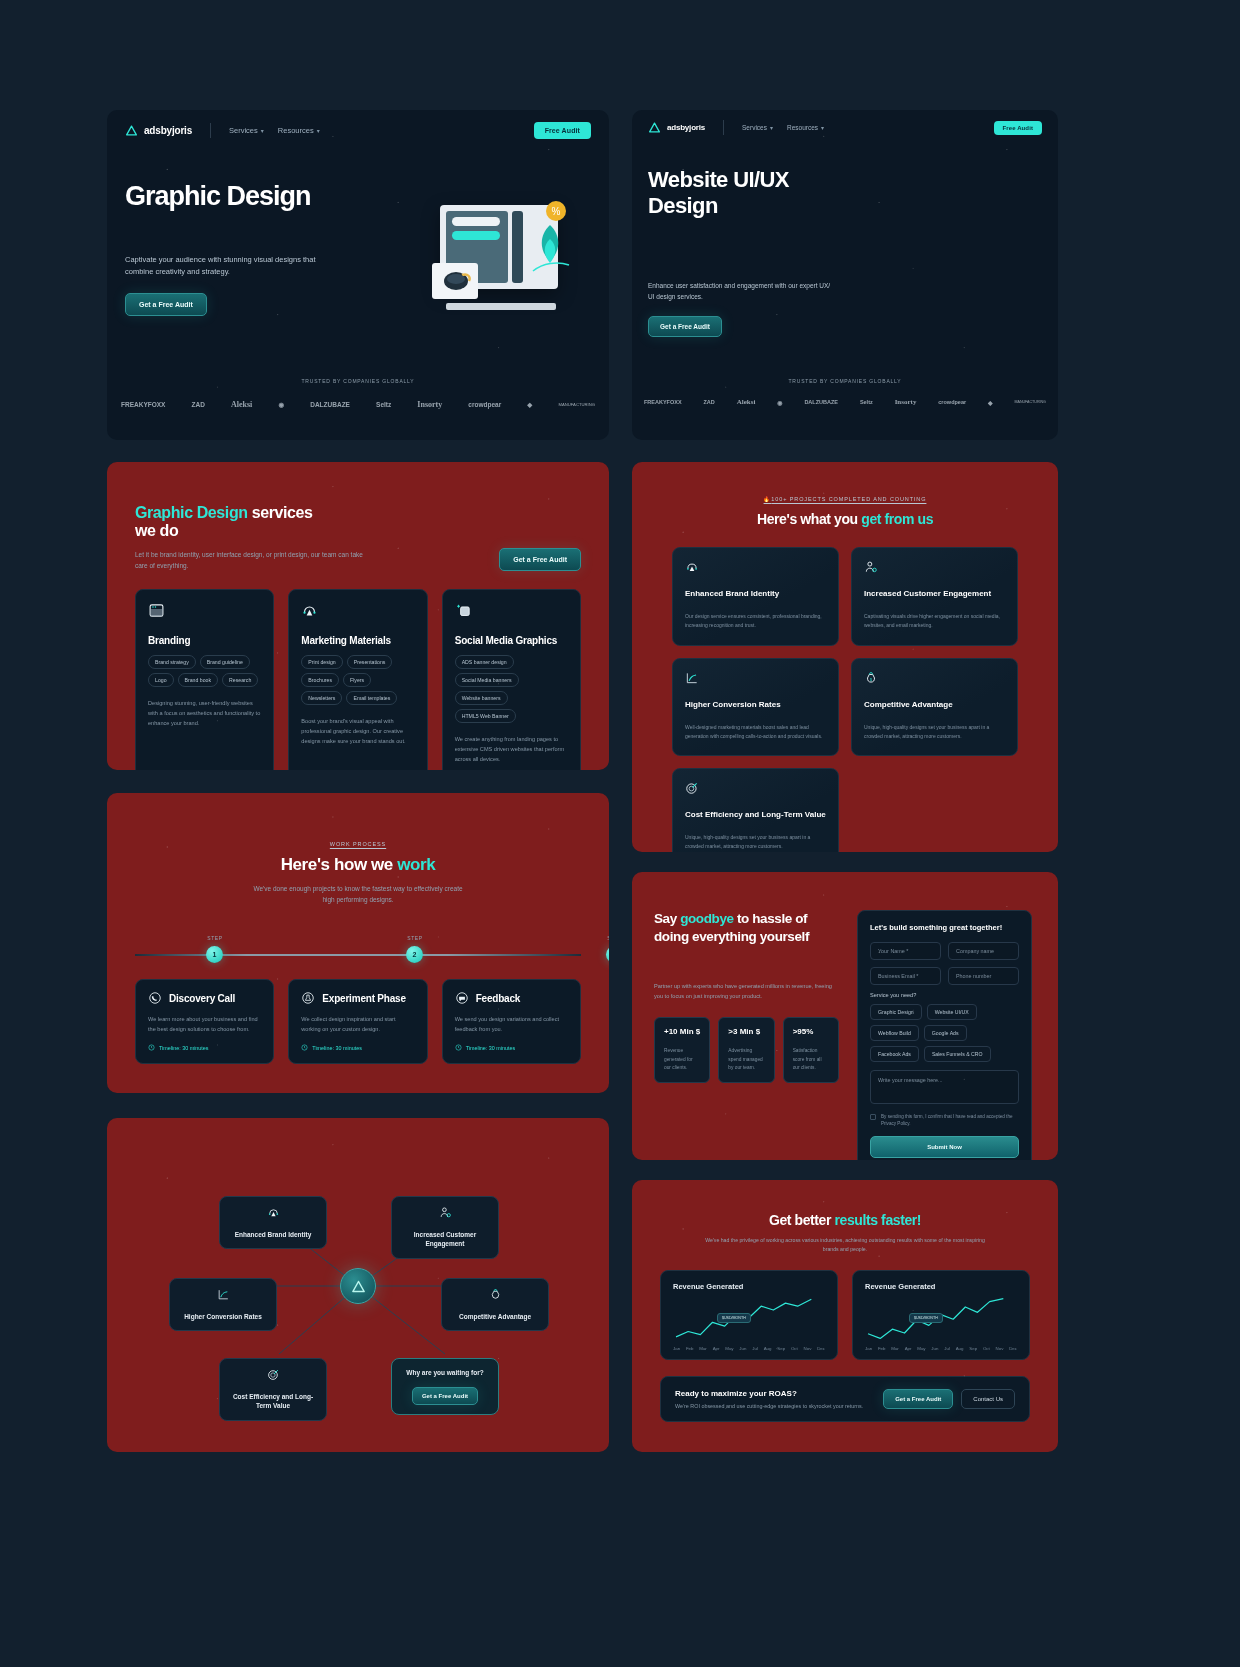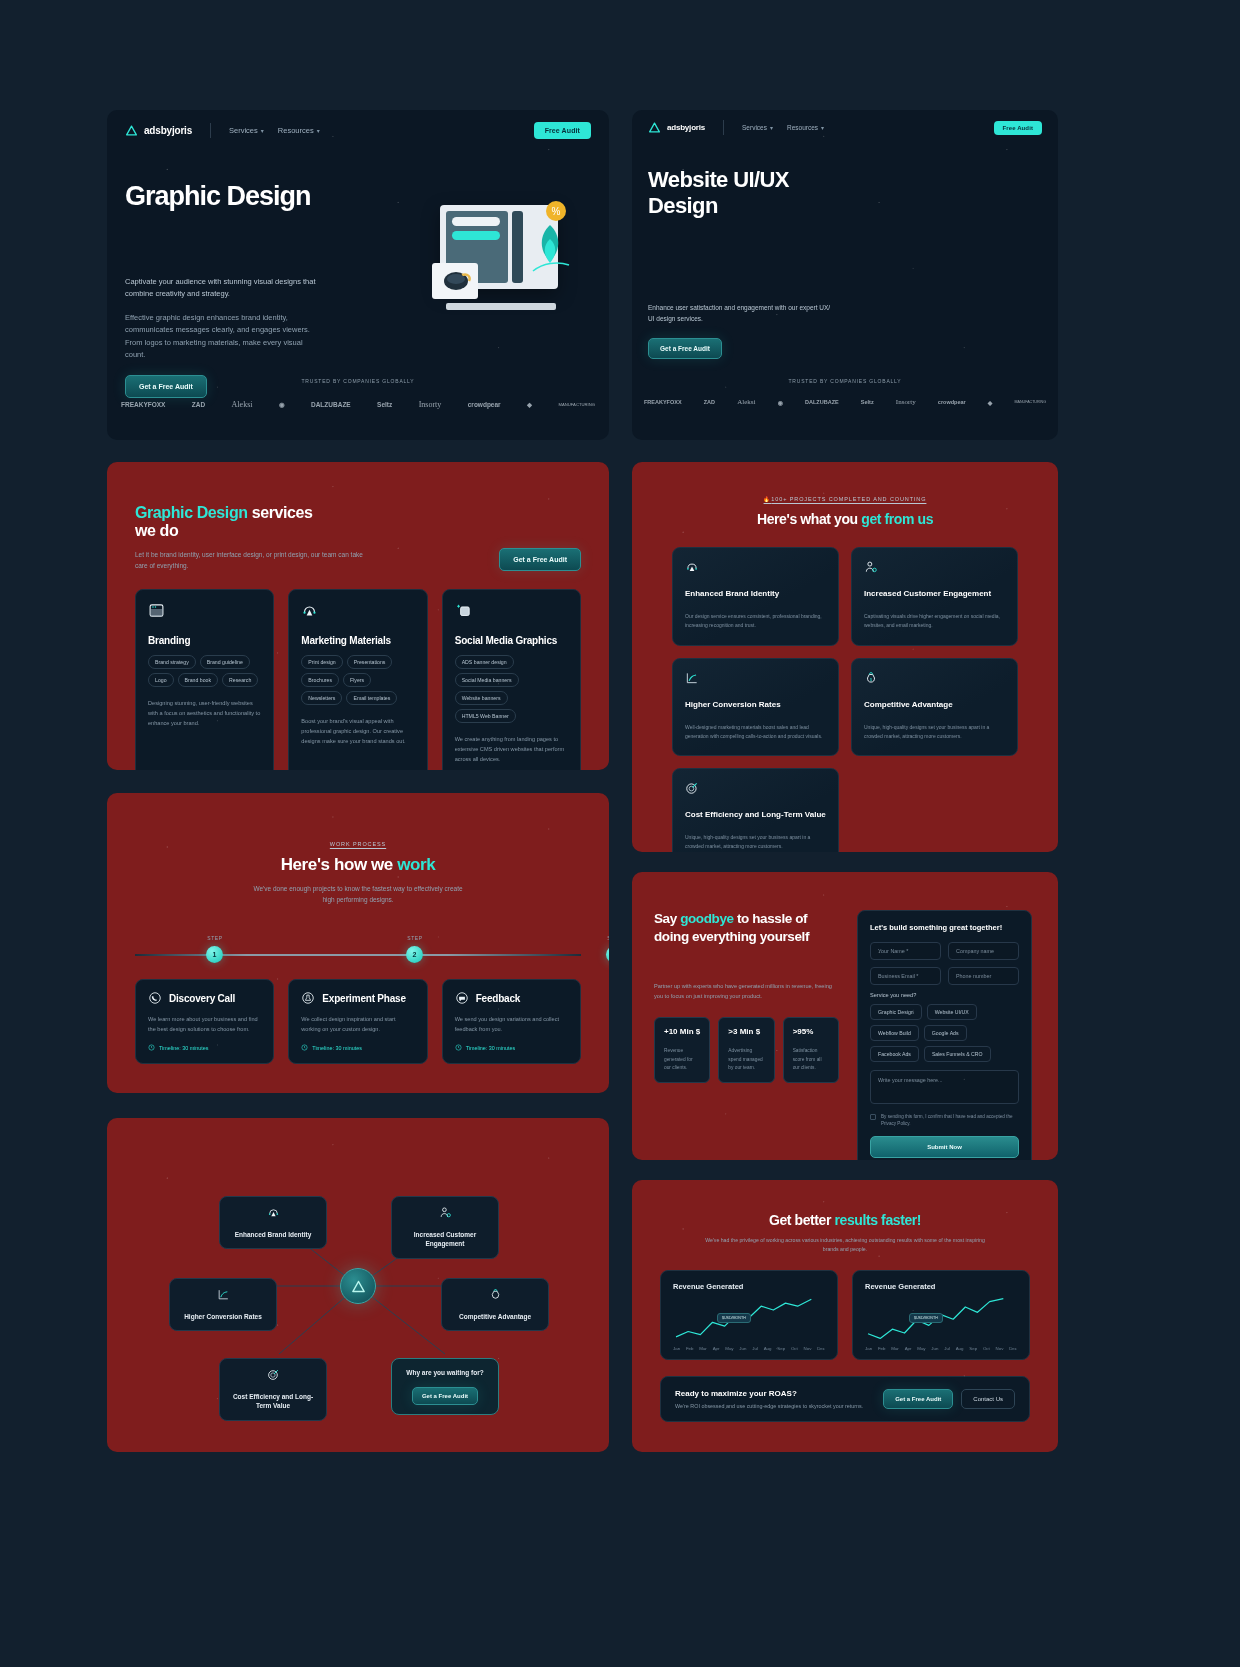--- a/index.html
+++ b/index.html
@@ -43,34 +43,34 @@
   .caret { font-size:6px; color:#7f93a3; }
   .nav-spacer { flex:1; }
   .btn-audit {
     background:#2ee6d6; color:#07303a; font-size:7px; font-weight:700;
     padding:5px 11px; border-radius:4px; letter-spacing:.1px;
   }
 
   
   .hero-wrap { position:relative; padding:0 18px; }
   .hero-title { color:#fff; font-weight:700; letter-spacing:-1px; }
-  .hero-p { color:#b9c7d3; font-size:7.5px; line-height:1.65; max-width:200px;margin-top:22px; }
+  .hero-p { color:#b9c7d3; font-size:7.5px; line-height:1.65; max-width:200px; }
   .hero-p.dim { color:#8fa1b0; margin-top:11px; }
   .btn-cta {
     display:inline-block; margin-top:14px;
     background:linear-gradient(180deg,#1a6f74,#0d4a52);
     border:1px solid #2c8f92;
     color:#eafcfb; font-size:7px; font-weight:700;
     padding:7px 13px; border-radius:5px;
     box-shadow:0 0 14px rgba(46,230,214,.13);
   }
   .trusted { text-align:center; color:#8d9daa; font-size:5px; letter-spacing:.8px; }
   .logos { display:flex; align-items:center; justify-content:space-between; padding:0 14px; }
   .logos span { color:#cdd8e1; font-size:6.5px; font-weight:700; opacity:.72; white-space:nowrap; }
-  .logos span.thin { font-weight:400; font-family:"Liberation Serif",serif; font-size:8px; }
+  .logos span.thin { font-weight:700; font-family:"Liberation Serif",serif; font-size:8px; }
   .logos span.tiny { font-size:4.2px; font-weight:400; }
 
   
   .illu { position:absolute; }
   .scr-body { background:#e8edf2; border-radius:4px; position:relative; box-shadow:0 6px 18px rgba(0,0,0,.35); }
   .scr-side { background:#2f4a58; border-radius:3px; }
   .pill { border-radius:99px; }
 
   
   .h2 { color:#fff; font-weight:700; letter-spacing:-.4px; }
@@ -205,21 +205,20 @@
       <span class="caret">▾</span>
     </div>
     <div class="nav-spacer"></div>
     <div class="btn-audit">Free Audit</div>
   </div>
 
   <div class="hero-wrap" style="padding-top:30px;">
     <div class="hero-title" style="font-size:27px;">Graphic Design</div>
     <div style="height:42px;"></div>
     <div class="hero-p">Captivate your audience with stunning visual designs that combine creativity and strategy.</div>
-    <div class="hero-p dim">Effective graphic design enhances brand identity, communicates messages clearly, and engages viewers. From logos to marketing materials, make every visual count.</div>
     <div class="btn-cta">Get a Free Audit</div>
   </div>
 
   <div class="illu" style="left:325px; top:95px; width:160px; height:135px;">
     <div class="scr-body" style="position:absolute; left:8px; top:0; width:118px; height:84px; background:#e8edf2;"></div>
     <div style="position:absolute; left:14px; top:6px; width:62px; height:72px; background:#4a6a78; border-radius:3px;"></div>
     <div class="pill" style="position:absolute; left:20px; top:12px; width:48px; height:9px; background:#eef3f6;"></div>
     <div class="pill" style="position:absolute; left:20px; top:26px; width:48px; height:9px; background:#2ee6d6;"></div>
     <div class="scr-side" style="position:absolute; left:80px; top:6px; width:11px; height:72px;"></div>
     <svg style="position:absolute; left:95px; top:16px; width:46px; height:54px;" viewBox="0 0 46 54">

